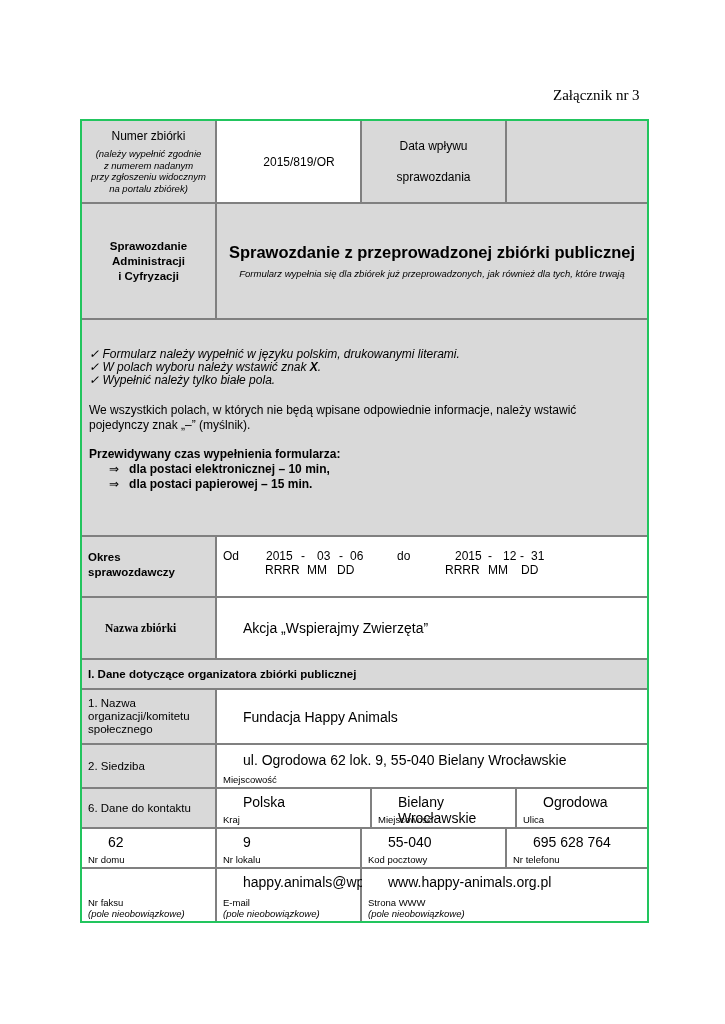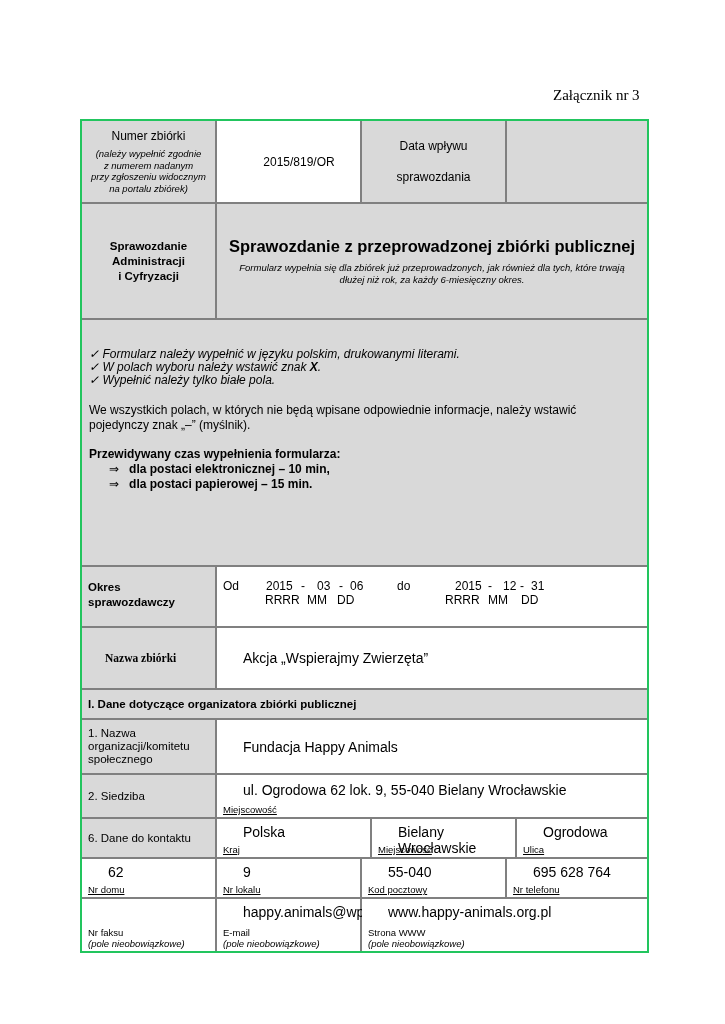--- a/index.html
+++ b/index.html
@@ -12,21 +12,21 @@
   .cell:last-child { border-right:none; }
   .grey { background:#d9d9d9; }
   .white { background:#ffffff; }
   .lbl { width:135px; flex:none; }
   .center { display:flex; flex-direction:column; align-items:center; justify-content:center; text-align:center; }
   .vcenter { display:flex; flex-direction:column; justify-content:center; }
   .tiny { font-size:9.5px; }
   .ital { font-style:italic; }
   .bold { font-weight:bold; }
   .val { font-size:14px;margin-left:20px; }
-  .sublbl { font-size:9.5px; position:absolute; left:7px; bottom:2px;text-decoration:underline; }
+  .sublbl { font-size:9.5px; position:absolute; left:7px; bottom:2px; }
   .sublbl2 { font-size:9.5px; position:absolute; left:7px; bottom:2px; line-height:11px; }
 </style>
 </head>
 <body>
 
 <div class="attach">Załącznik nr 3</div>
 
 <div class="frame">
 
   <div class="row" style="height:83px;">
@@ -50,26 +50,25 @@
   <div class="row" style="height:116px;">
     <div class="cell grey lbl center bold" style="font-size:11.5px;line-height:15px;">
       <div>Sprawozdanie</div>
       <div>Administracji</div>
       <div>i Cyfryzacji</div>
     </div>
     <div class="cell grey center" style="flex:1;">
       <div class="bold" style="font-size:16.5px;margin-bottom:6px;">Sprawozdanie z przeprowadzonej zbiórki publicznej</div>
       <div class="ital" style="font-size:9.5px;line-height:12px;">
         <div>Formularz wypełnia się dla zbiórek już przeprowadzonych, jak również dla tych, które trwają</div>
-        <div>dłużej niż rok, za każdy 6-miesięczny okres.</div>
       </div>
     </div>
   </div>
 
-  <div class="row grey" style="height:247px;padding:28px 0 0 7px;font-size:12px;">
+  <div class="row grey" style="height:217px;padding:28px 0 0 7px;font-size:12px;">
     <div style="width:100%;">
       <div class="ital" style="line-height:13px;">
         <div><span>✓ </span><span>Formularz należy wypełnić w języku polskim, drukowanymi literami.</span></div>
         <div><span>✓ </span><span>W polach wyboru należy wstawić znak </span><b>X</b>.</div>
         <div><span>✓ </span><span>Wypełnić należy tylko białe pola.</span></div>
       </div>
       <div style="margin-top:16px;line-height:15px;">
         <div>We wszystkich polach, w których nie będą wpisane odpowiednie informacje, należy wstawić</div>
         <div>pojedynczy znak „–” (myślnik).</div>
       </div>

